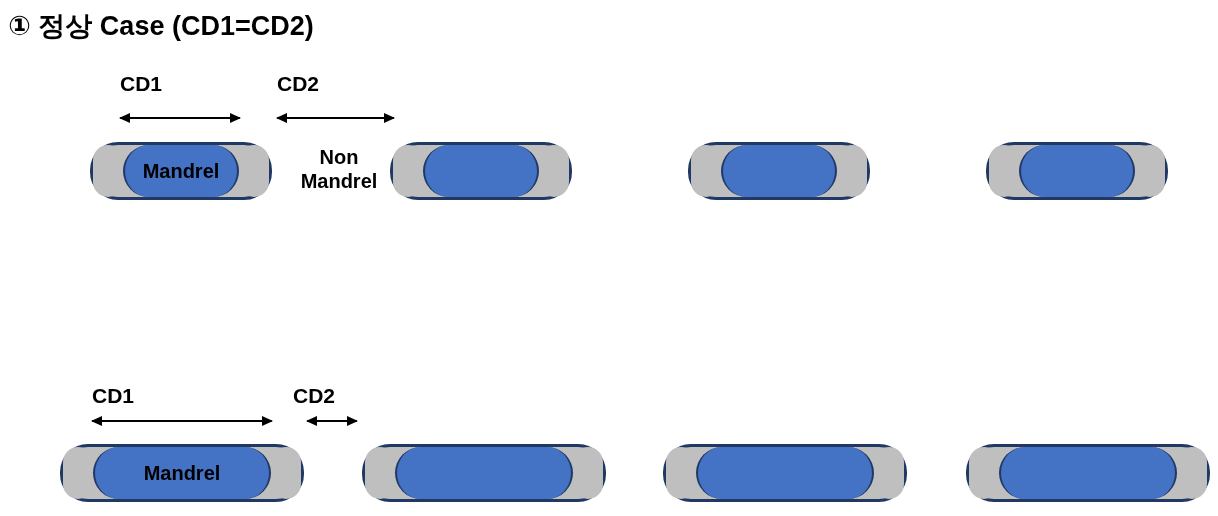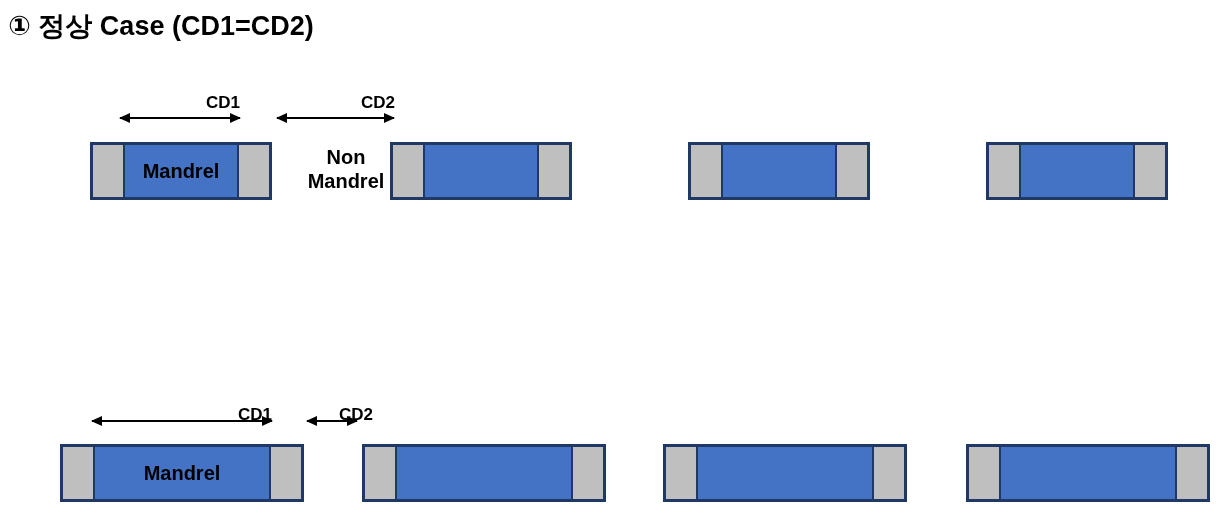--- a/index.html
+++ b/index.html
@@ -1,15 +1,15 @@
 <!DOCTYPE html>
 <html><head>
 <meta charset="utf-8">
 <style>
-  * { margin: 0; padding: 0; box-sizing: border-box; }
+  * { margin: 0; padding: 0; box-sizing: border-box; border-radius: 28px; }
   html, body { background: #ffffff; }
   body { font-family: "Liberation Sans", "DejaVu Sans", sans-serif; color: #000; }
 
   .canvas {
     position: relative;
     width: 1218px;
     height: 516px;
     background: #ffffff;
     overflow: hidden;
   }
@@ -17,25 +17,24 @@
   .abs { position: absolute; }
 
   .title {
     font-size: 27px;
     font-weight: bold;
     letter-spacing: 0;
     white-space: nowrap;
   }
 
   .dim-label {
-    font-size: 17px;
+    font-size: 21px;
     font-weight: bold;
-    text-align: right;
+    text-align: left;
     white-space: nowrap;
-    margin-top: 21px;
   }
 
   
   .arrow {
     position: absolute;
     height: 2px;
     background: #000;
   }
   .arrow::before {
     content: "";
@@ -113,21 +112,21 @@
   <div class="arrow" style="left:277px; top:117px; width:117px;"></div>
 
   <div class="block" style="left:90px; top:142px; width:182px;">
     <div class="seg-gray"></div>
     <div class="seg-blue">
       <span class="mandrel-text">Mandrel</span>
     </div>
     <div class="seg-gray"></div>
   </div>
 
-  <div class="non-mandrel" style="left:283px; top:145px; width:126px;">
+  <div class="non-mandrel" style="left:276px; top:145px; width:126px;">
     <div>Non</div>
     <div>Mandrel</div>
   </div>
 
   <div class="block" style="left:390px; top:142px; width:182px;">
     <div class="seg-gray"></div>
     <div class="seg-blue"></div>
     <div class="seg-gray"></div>
   </div>
 

